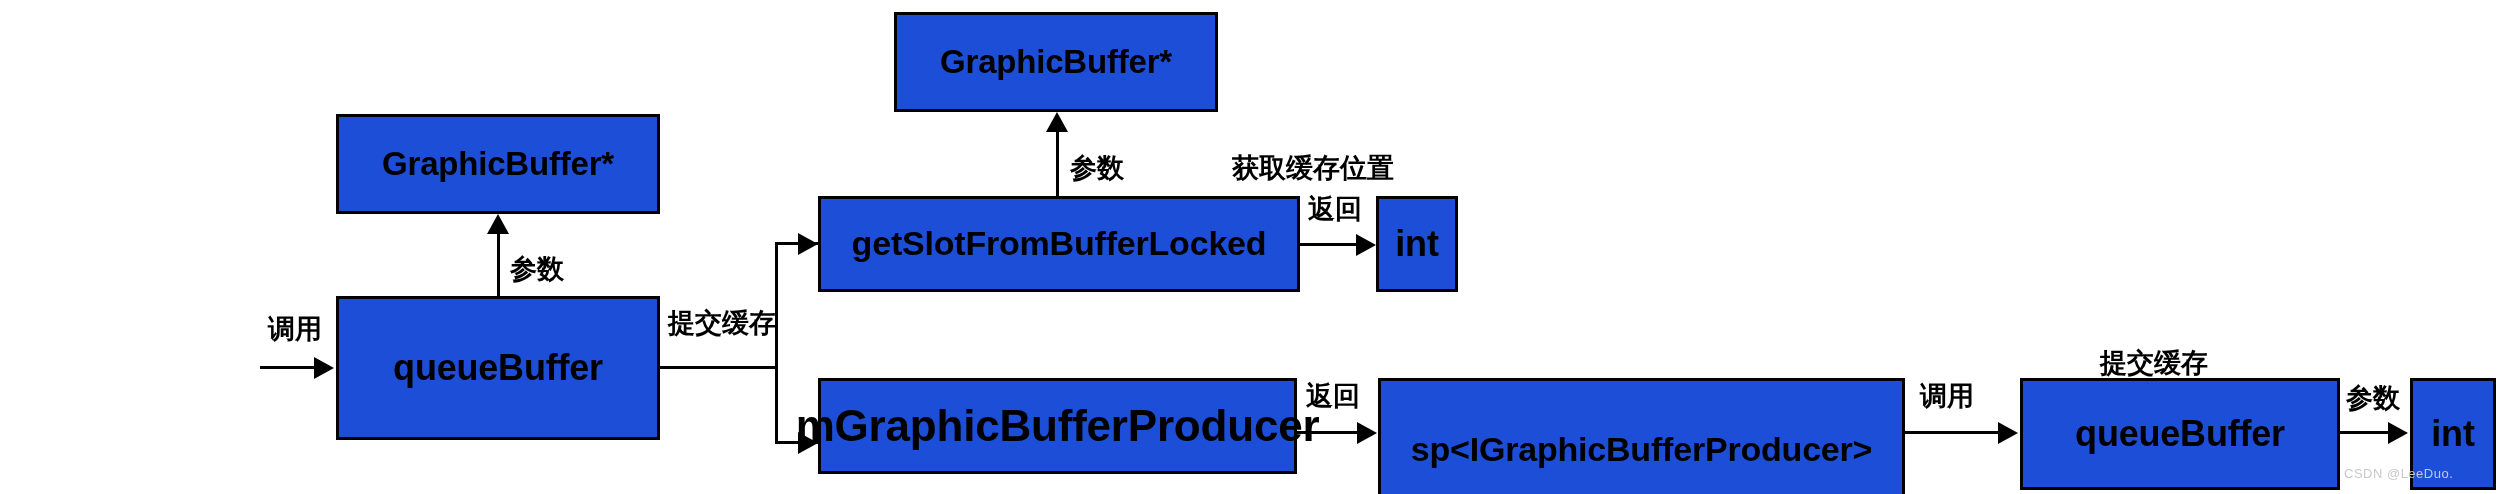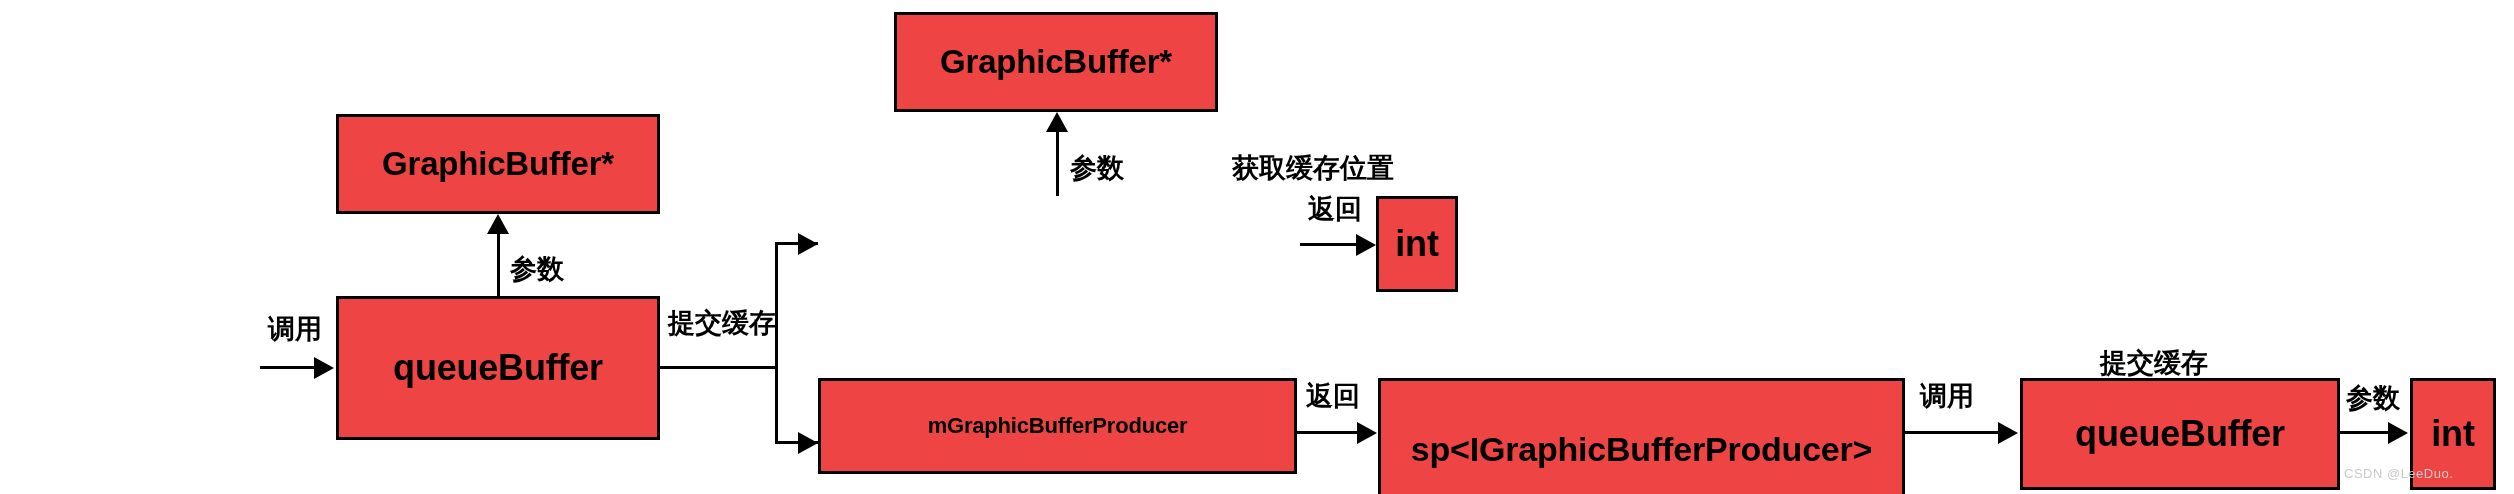--- a/index.html
+++ b/index.html
@@ -15,21 +15,21 @@
     position: relative;
     width: 2514px;
     height: 494px;
     background: #ffffff;
     overflow: hidden;
   }
   
   .node {
     position: absolute;
     box-sizing: border-box;
-    background: #ef4444;
+    background: #1d4ed8;
     border: 3px solid #000000;
     display: flex;
     align-items: center;
     justify-content: center;
     text-align: center;
     font-weight: bold;
     color: #000000;
     letter-spacing: -0.2px;
     line-height: 1.05;
     z-index: 3;
@@ -101,26 +101,29 @@
   </div>
 
   <div class="node" style="left:336px; top:296px; width:324px; height:144px; font-size:36px;">
     <span class="node-label">queueBuffer</span>
   </div>
 
   <div class="node" style="left:894px; top:12px; width:324px; height:100px; font-size:33px;">
     <span class="node-label">GraphicBuffer*</span>
   </div>
 
+  <div class="node" style="left:818px; top:196px; width:482px; height:96px; font-size:34px;">
+    <span class="node-label">getSlotFromBufferLocked</span>
+  </div>
 
   <div class="node" style="left:1376px; top:196px; width:82px; height:96px; font-size:36px;">
     <span class="node-label">int</span>
   </div>
 
-  <div class="node" style="left:818px; top:378px; width:479px; height:96px; font-size:22px;">
+  <div class="node" style="left:818px; top:378px; width:479px; height:96px; font-size:44px;">
     <span class="node-label">mGraphicBufferProducer</span>
   </div>
 
   <div class="node" style="left:1378px; top:378px; width:527px; height:144px; font-size:34px;">
     <span class="node-label">sp&lt;IGraphicBufferProducer&gt;</span>
   </div>
 
   <div class="node" style="left:2020px; top:378px; width:320px; height:112px; font-size:36px;">
     <span class="node-label">queueBuffer</span>
   </div>

